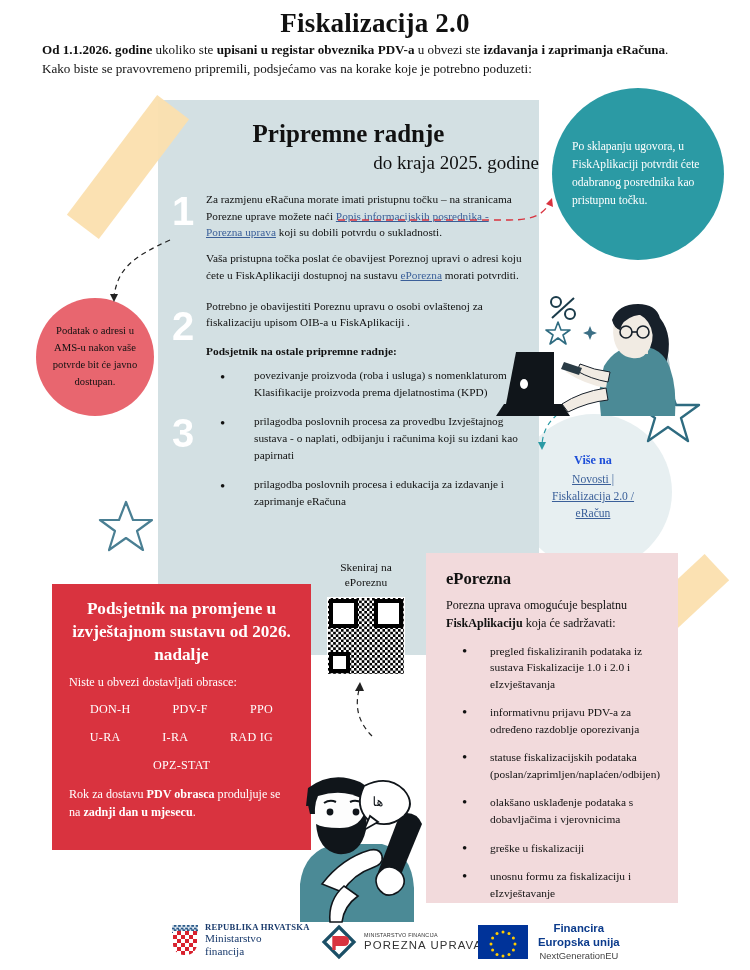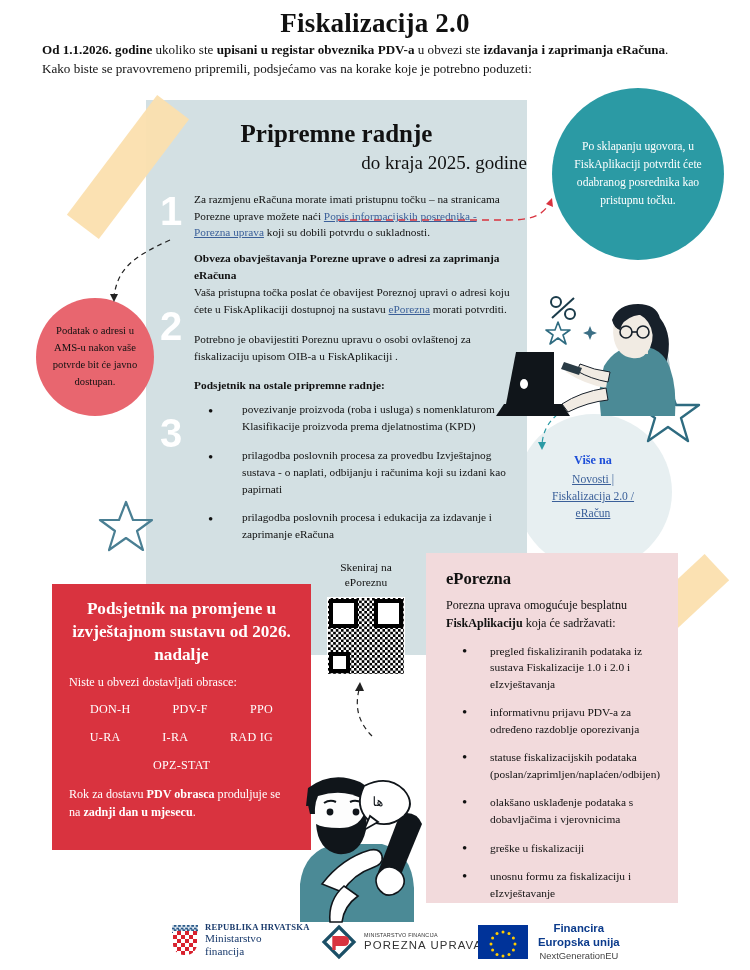--- a/index.html
+++ b/index.html
@@ -36,21 +36,20 @@
 
   
   .teal-circle {
     position: absolute;
     left: 552px; top: 88px;
     width: 172px; height: 172px;
     border-radius: 50%;
     background: #2b9aa4;
     color: #ffffff;
     display: flex; align-items: center; justify-content: center;
-    text-align: center;
     padding: 0 20px;
     font-size: 11.6px;
     line-height: 1.55;
   }
 
   
   .red-circle {
     position: absolute;
     left: 36px; top: 298px;
     width: 118px; height: 118px;
@@ -60,21 +59,21 @@
     display: flex; align-items: center; justify-content: center;
     text-align: center;
     padding: 0 10px;
     font-size: 10.6px;
     line-height: 1.6;
   }
 
   
   .blue-panel {
     position: absolute;
-    left: 146px; top: 100px;
+    left: 158px; top: 100px;
     width: 381px; height: 555px;
     background: #d3e0e3;
   }
   .panel-title {
     margin-top: 19px;
     text-align: center;
     font-size: 25px;
     font-weight: bold;
     color: #111;
     line-height: 1.2;
@@ -320,21 +319,20 @@
     <div class="steps">
       <div class="step-num s1">1</div>
       <div class="step-num s2">2</div>
       <div class="step-num s3">3</div>
 
       <div class="step-text">
         <span>Za razmjenu eRačuna morate imati pristupnu točku – na stranicama Porezne uprave možete naći </span><a class="lnk" href="#">Popis informacijskih posrednika - Porezna uprava</a><span> koji su dobili potvrdu o sukladnosti.</span>
       </div>
       <div class="gap"></div>
       <div class="step-text">
-        <div class="blkhdr">Obveza obavještavanja Porezne uprave o adresi za zaprimanja eRačuna</div>
         <span>Vaša pristupna točka poslat će obavijest Poreznoj upravi o adresi koju ćete u FiskAplikaciji dostupnoj na sustavu </span><a class="lnk" href="#">ePorezna</a><span>  morati potvrditi.</span>
       </div>
 
       <div style="height:14px"></div>
 
       <div class="step-text">Potrebno je obavijestiti Poreznu upravu o osobi ovlaštenoj za fiskalizaciju upisom OIB-a u FiskAplikaciji .</div>
 
       <div style="height:14px"></div>
 
       <div class="blkhdr">Podsjetnik na ostale pripremne radnje:</div>

